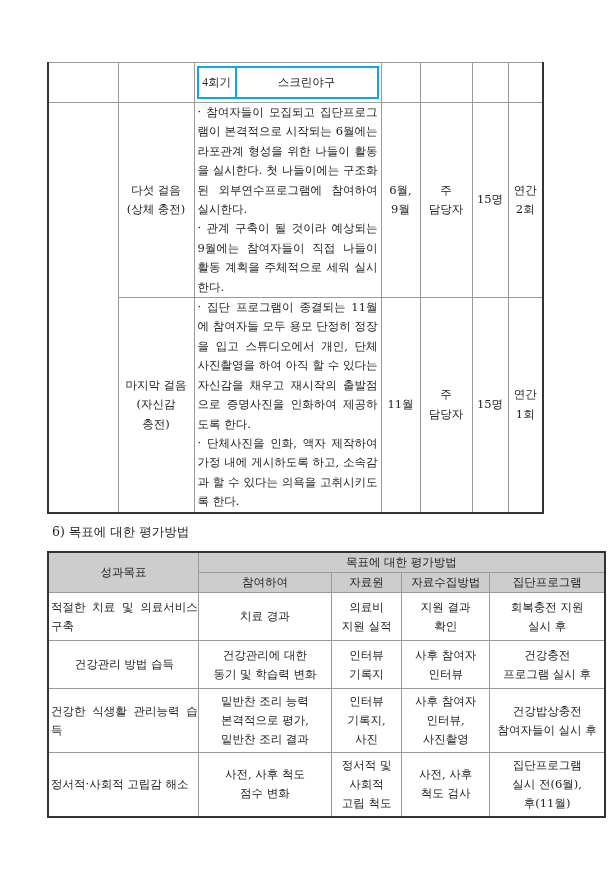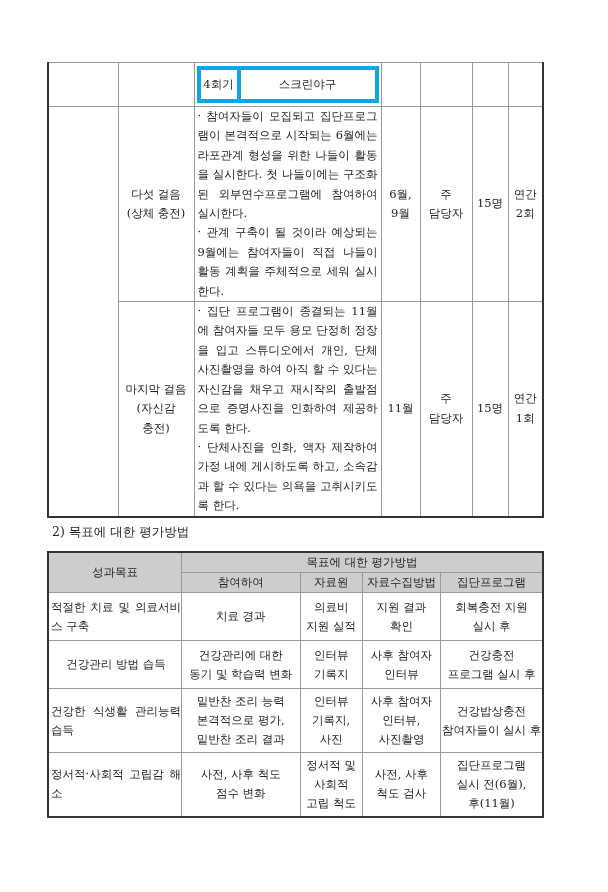--- a/index.html
+++ b/index.html
@@ -6,27 +6,27 @@
   body { width:608px; height:892px; position:relative; overflow:hidden;
          font-family:"DejaVu Serif","Liberation Serif",serif; color:#222; }
   table { border-collapse:collapse; position:absolute; table-layout:fixed; }
   td { border:1px solid #9a9a9a; vertical-align:middle; text-align:center; padding:0; }
 
   
   #t1 { left:47px; top:62px; width:495px; border:2px solid #333; border-top:1px solid #999; }
   #t1 td { font-size:11.5px; line-height:19.4px; }
   #t1 td.desc { text-align:justify; text-align-last:left; padding:0 3px 0 3px; }
   .inner { margin:3px auto 3px auto; border-collapse:collapse; width:182px; position:static; }
-  .inner td { border:4px solid #0ea5e9; height:29px; font-size:11px; }
+  .inner td { border:2px solid #0ea5e9; height:29px; font-size:11px;font-family:Liberation Serif, serif; }
 
   
   #h2 { position:absolute; left:52px; top:524px; font-size:12.5px; color:#222; }
 
   
-  #t2 { left:47px; top:551px; width:497px; border:2px solid #333; }
+  #t2 { left:47px; top:551px; width:559px; border:2px solid #333; }
   #t2 td { font-size:11.5px; line-height:19px; border-color:#9a9a9a; }
   #t2 td.hd { background:#cdcdcd; }
   #t2 td.goal { text-align:justify; text-align-last:left; padding:0 0 0 2px; }
 </style>
 </head>
 <body>
 
 <table id="t1">
   <colgroup>
     <col style="width:70px">
@@ -79,21 +79,21 @@
     <td style="white-space:pre-line">11월</td>
     <td style="white-space:pre-line">주
 담당자</td>
     <td>15명</td>
     <td style="white-space:pre-line">연간
 1회</td>
   </tr>
 </tbody>
   </table>
 
-<div id="h2">2) 목표에 대한 평가방법</div>
+<div id="h2">6) 목표에 대한 평가방법</div>
 
 <table id="t2">
   <colgroup>
     <col style="width:133px">
       <col style="width:118px">
       <col style="width:62px">
     <col style="width:78px">
       <col style="width:102px">
   </colgroup>
   <tbody>

